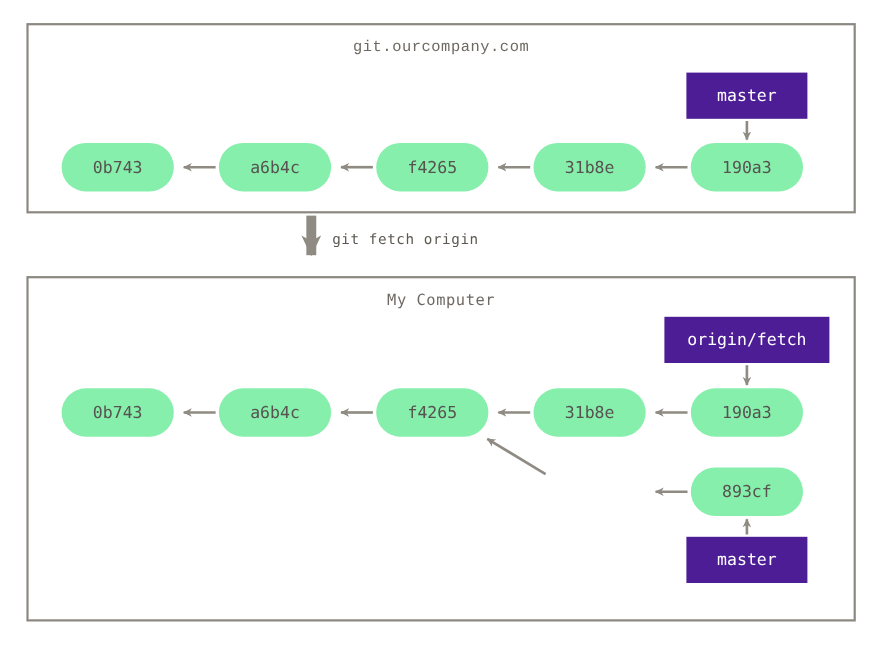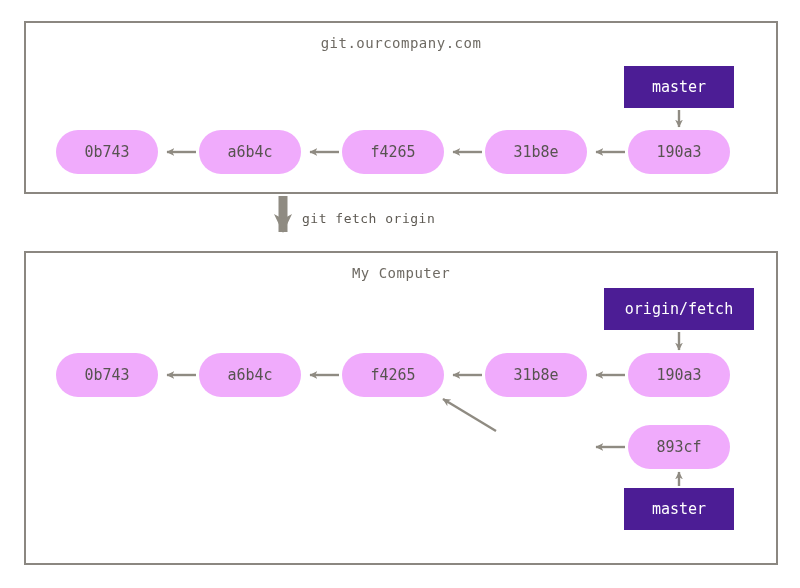--- a/index.html
+++ b/index.html
@@ -28,20 +28,21 @@
     position: absolute;
     border: 2px solid #8b8781;
     background: #ffffff;
     box-sizing: border-box;
   }
   #panel-remote {
     left: 24px;
     top: 21px;
     width: 754px;
     height: 173px;
+    font-family: Liberation Mono, monospace;
   }
   #panel-local {
     left: 24px;
     top: 251px;
     width: 754px;
     height: 314px;
     text-decoration: underline;
   }
   .panel-title {
     position: absolute;
@@ -54,21 +55,21 @@
     color: #6e6a63;
     white-space: pre;
   }
 
   
   .commit {
     position: absolute;
     width: 102px;
     height: 44px;
     border-radius: 22px;
-    background: #f0abfc;
+    background: #86efac;
     color: #575350;
     font-size: 15px;
     display: flex;
     align-items: center;
     justify-content: center;
     box-sizing: border-box;
     z-index: 3;
   }
 
   

